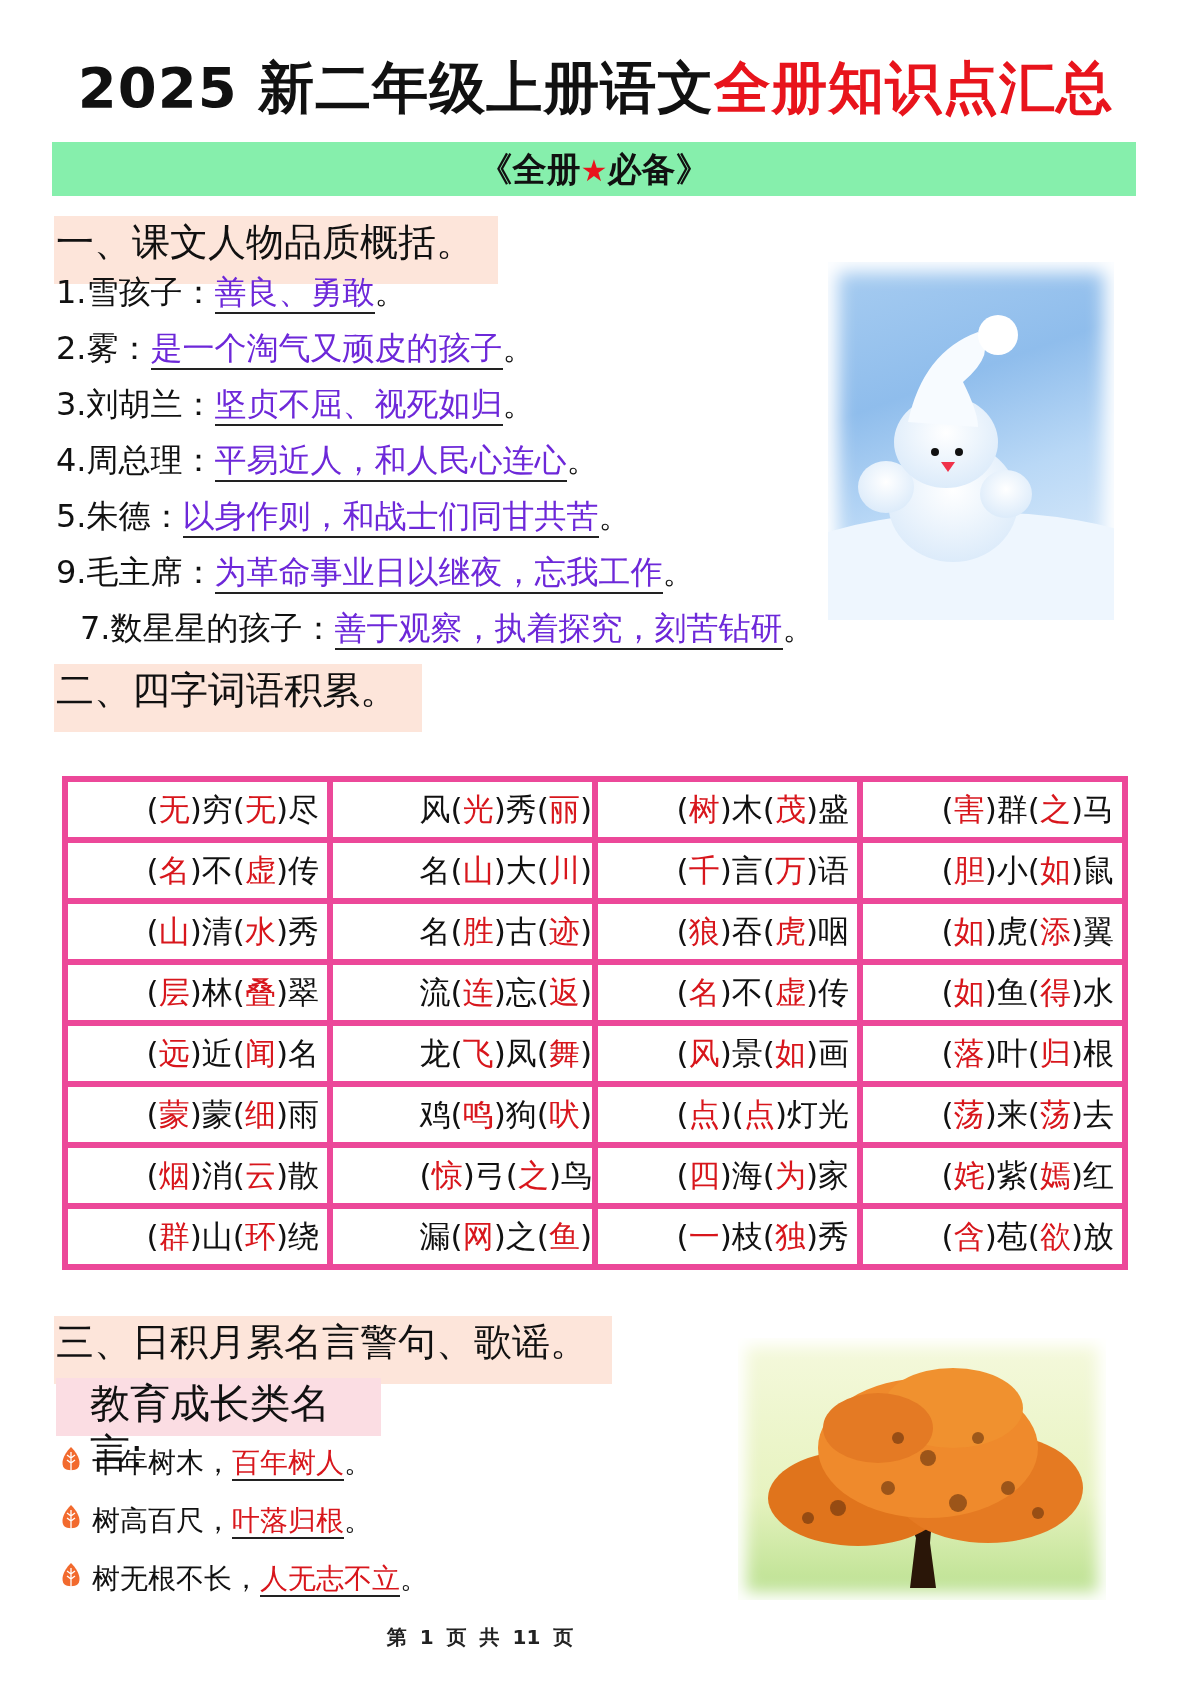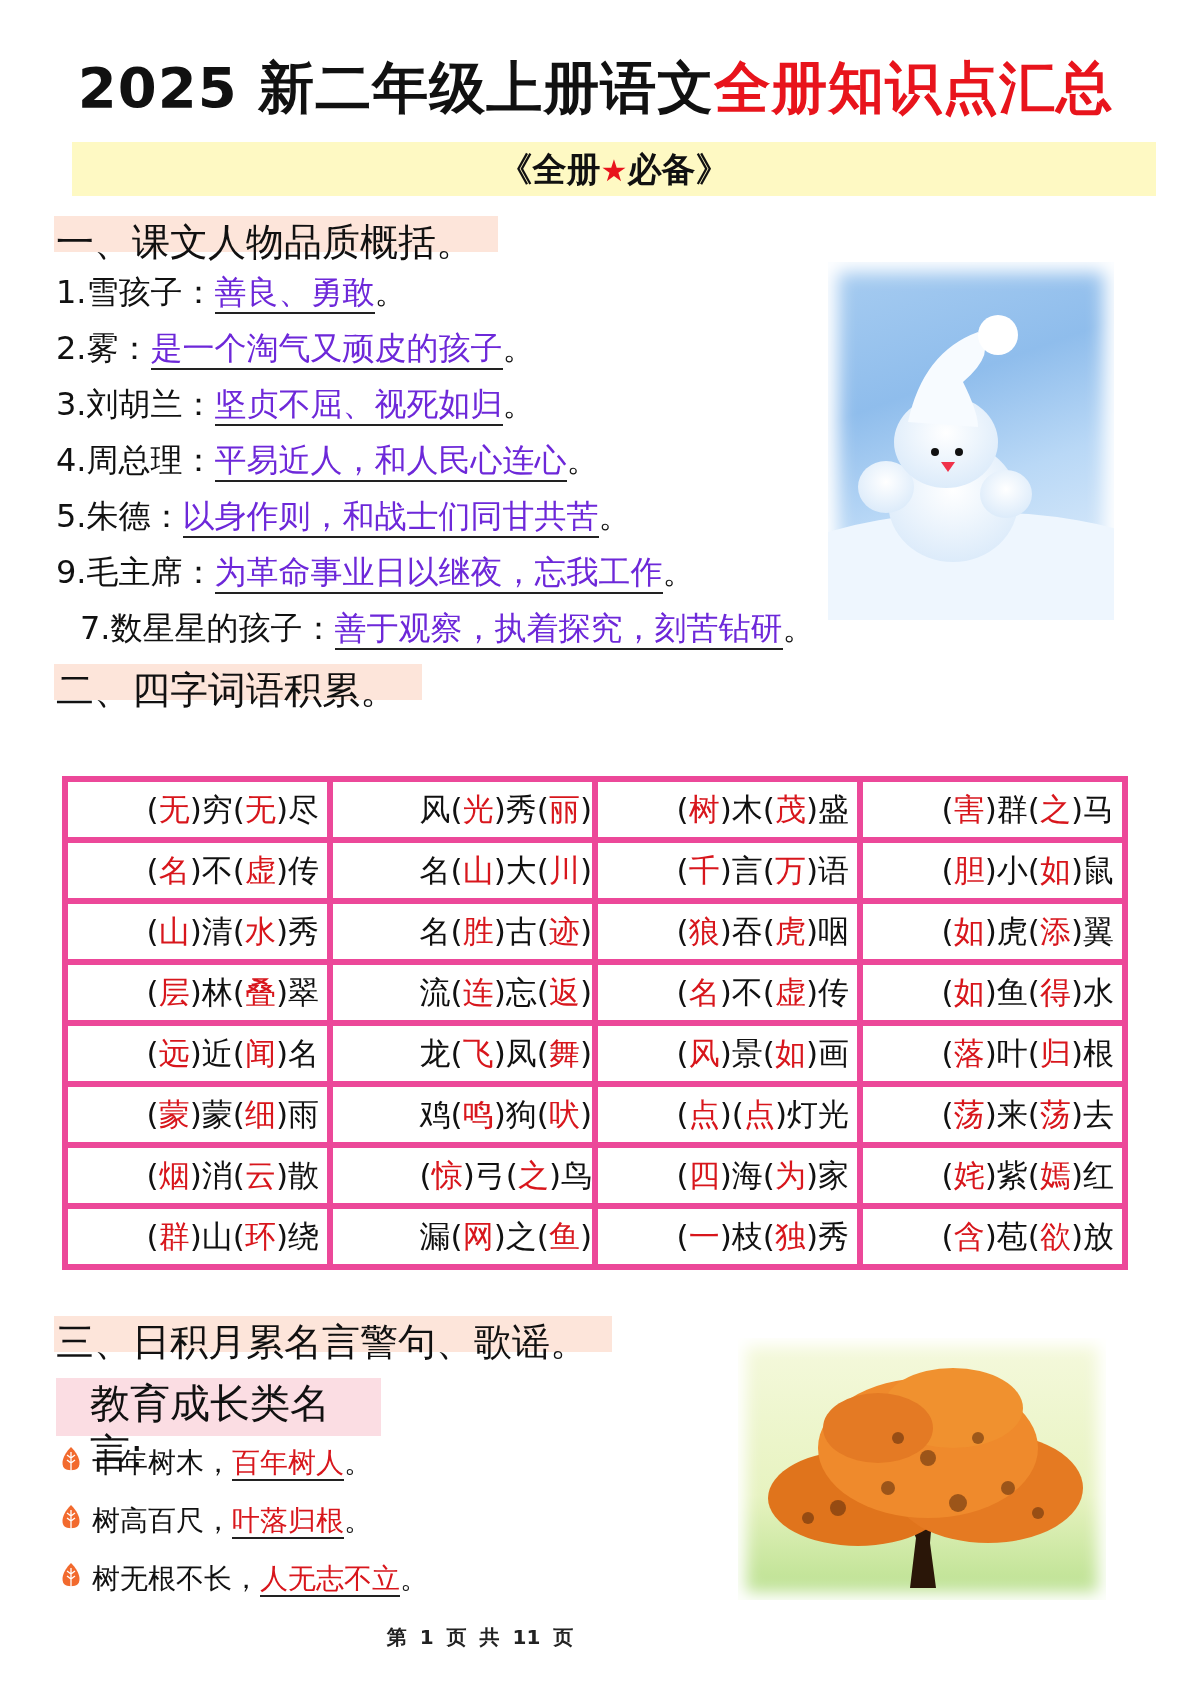--- a/index.html
+++ b/index.html
@@ -2,25 +2,25 @@
 <html><head>
 <meta charset="utf-8">
 <style>
   html, body { margin: 0; padding: 0; background: #ffffff; }
   body { width: 1191px; height: 1684px; position: relative; overflow: hidden;
          font-family: "DejaVu Sans", "Liberation Sans", sans-serif; color: #111; }
   .title { position: absolute; top: 52px; left: 0; width: 1191px; text-align: center;
            font-size: 56px; font-weight: bold; letter-spacing: 1px; line-height: 72px; }
   .title .black { color: #111; }
   .title .red { color: #e8141c; }
-  .subtitle-bar { position: absolute; top: 142px; left: 72px; width: 1084px; height: 54px;
-                  background: #fef9c3; text-align: center; line-height: 54px;
+  .subtitle-bar { position: absolute; top: 142px; left: 52px; width: 1084px; height: 54px;
+                  background: #86efac; text-align: center; line-height: 54px;
                   font-size: 34px; font-weight: bold; color: #111; }
   .subtitle-bar .star { color: #e8141c; font-size: 30px; }
-  .section-h { position: absolute; left: 54px; height: 36px; line-height: 52px;
+  .section-h { position: absolute; left: 54px; height: 68px; line-height: 52px;
                background: #fde5da; font-size: 38px; color: #111; padding-right: 24px; padding-left: 2px; }
   .item { position: absolute; left: 56px; font-size: 32px; line-height: 40px; color: #111; white-space: nowrap; }
   .item .ans { color: #6d28d9; border-bottom: 2px solid #222; padding-bottom: 1px; }
   .photo { position: absolute; overflow: hidden; }
   .snow { left: 828px; top: 262px; width: 286px; height: 358px;
           background: linear-gradient(160deg, #a8cdf1 0%, #8fbdec 35%, #b9d8f6 60%, #e8f2fc 100%);
           box-shadow: 0 0 18px 10px #fff inset; }
   .tree { left: 738px; top: 1338px; width: 368px; height: 262px;
           background: linear-gradient(180deg, #f5f9dd 0%, #e7f3c0 60%, #b9e08e 100%);
           box-shadow: 0 0 16px 8px #fff inset; }

